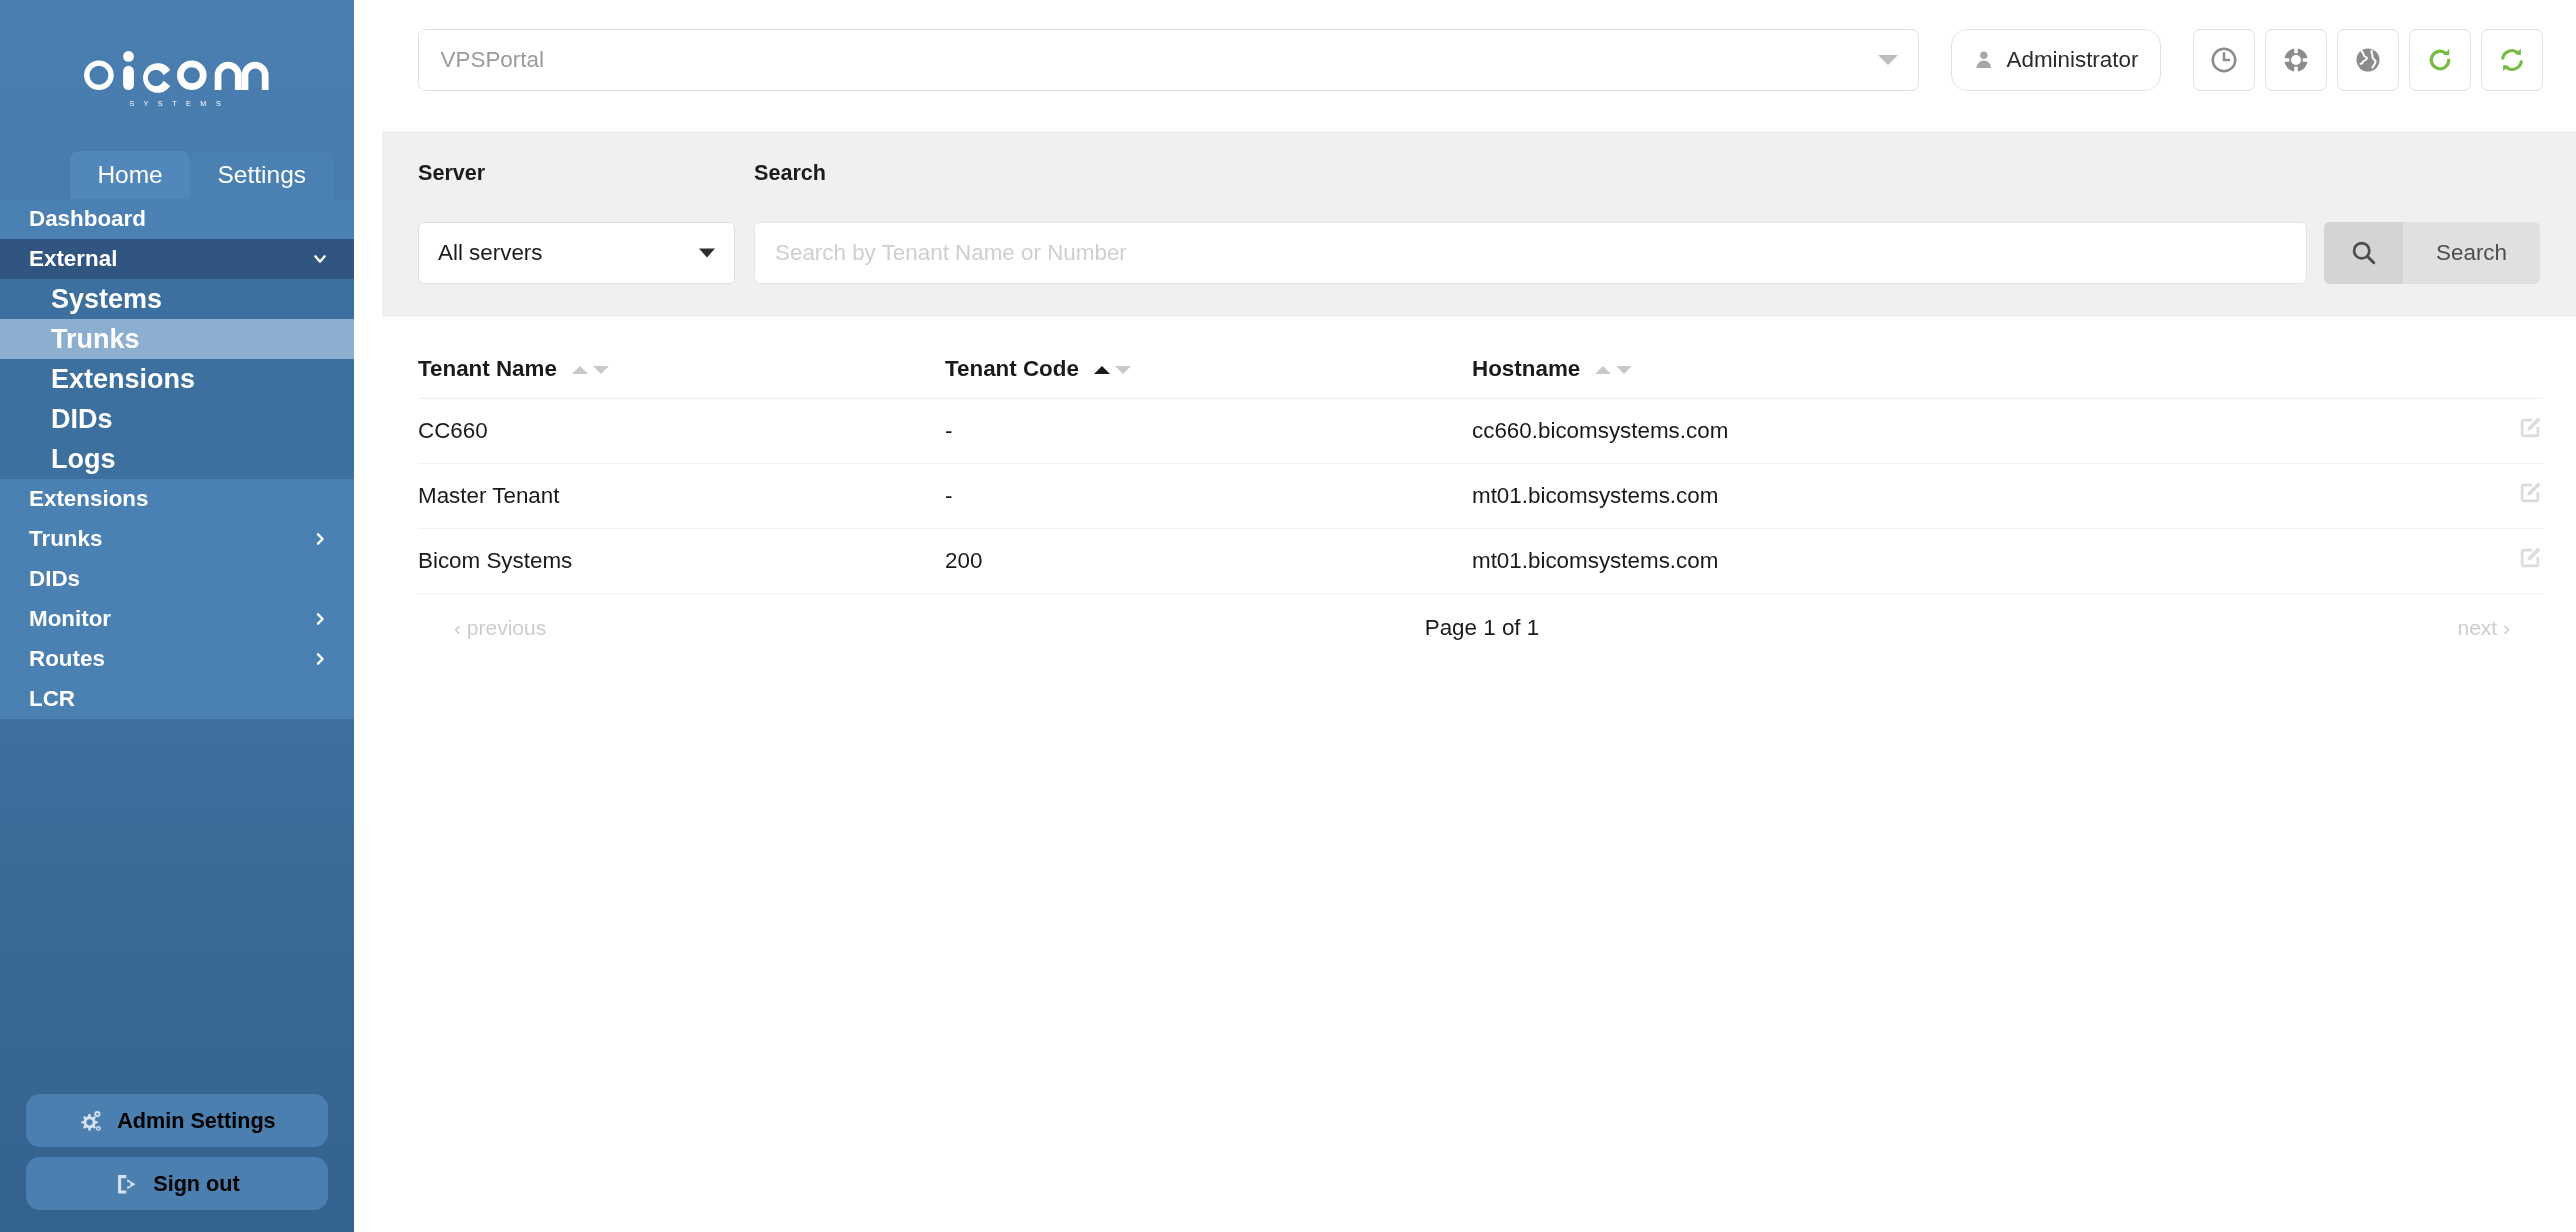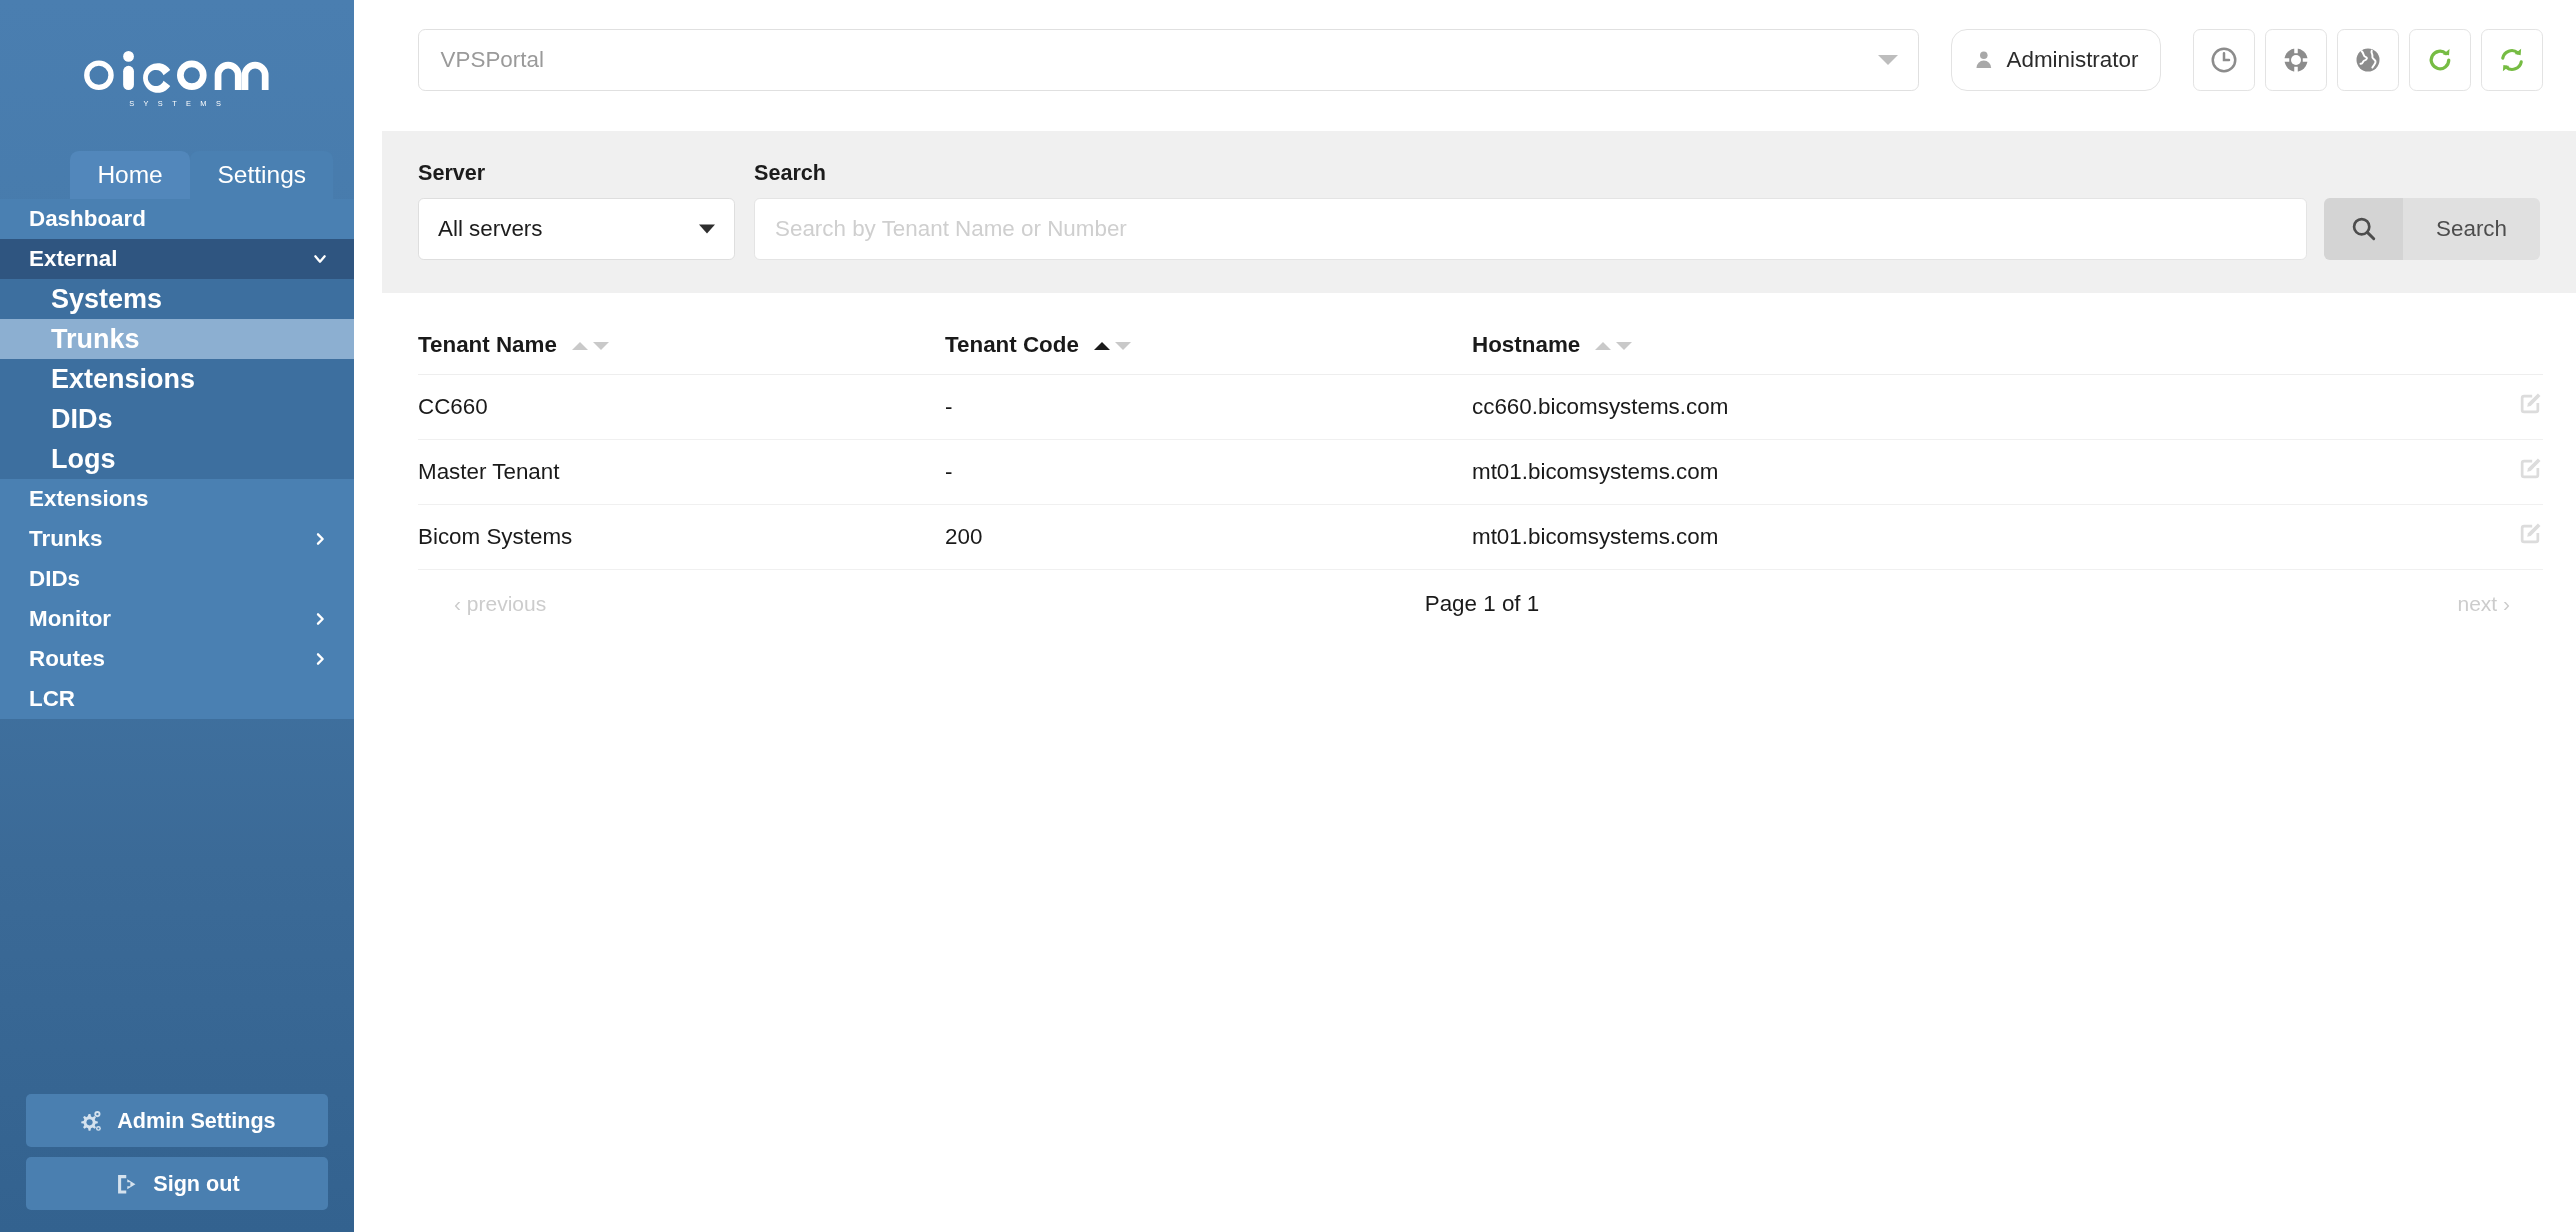--- a/index.html
+++ b/index.html
@@ -72,22 +72,22 @@
     top: 50%;
     transform: translateY(-50%);
     width: 16px;
     height: 16px;
   }
 
   .bottom-btns { padding: 0 26px 21.6px 26px; }
   .bottom-btn {
     height: 53px;
     background: #4a7fb0;
-    border-radius: 5px;
-    color: #ffffff;
+    border-radius: 14px;
+    color: #000000;
     font-size: 21.6px;
     font-weight: bold;
     display: flex;
     align-items: center;
     justify-content: center;
     margin-top: 10px;
   }
   .bottom-btn svg { margin-right: 14.4px; }
 
   
@@ -154,21 +154,21 @@
   .csv-row { padding: 0 36px 0 36px; height: 52px; display: flex; align-items: center; flex: 0 0 52px;}
   .csv-link { display: flex; align-items: center; font-size: 22.4px; color: #222; }
   .csv-link svg { margin-right: 11.5px; }
 
   .filterbar {
     background: #f0f0f0;
     padding: 29px 36px 33px 36px;
     flex: 0 0 auto;
   }
   .filter-inner { display: flex; align-items: flex-end; }
-  .fgroup { display: flex; flex-direction: column; }
+  .fgroup { display: flex; flex-direction: column; gap: 24px; }
   .flabel { font-size: 21.6px; font-weight: bold; color: #1c1c1c; margin-bottom: 11.5px; }
   .server-sel {
     width: 317px; height: 62px;
     background: #fff; border: 0.7px solid #dedede; border-radius: 5.8px;
     display: flex; align-items: center; padding: 0 19px;
     position: relative;
     font-size: 22.4px; color: #1c1c1c;
   }
   .server-sel .caret2 {
     position: absolute; right: 19px; top: 50%; transform: translateY(-50%);

